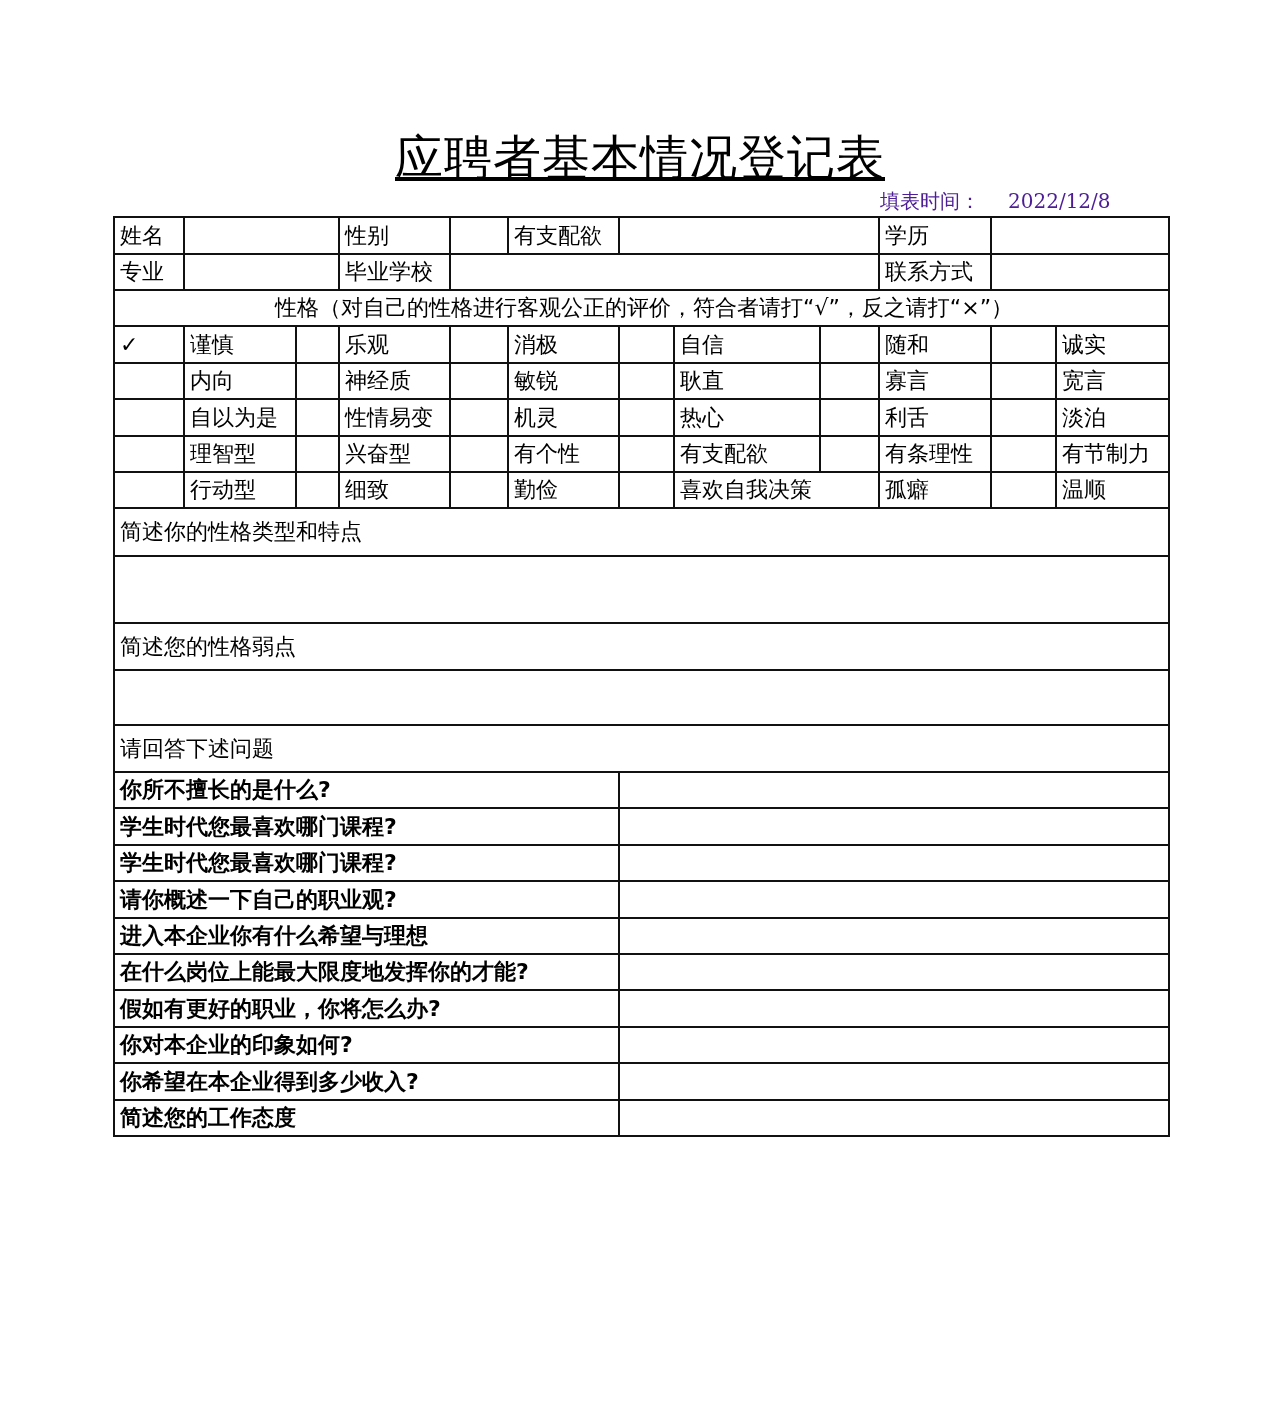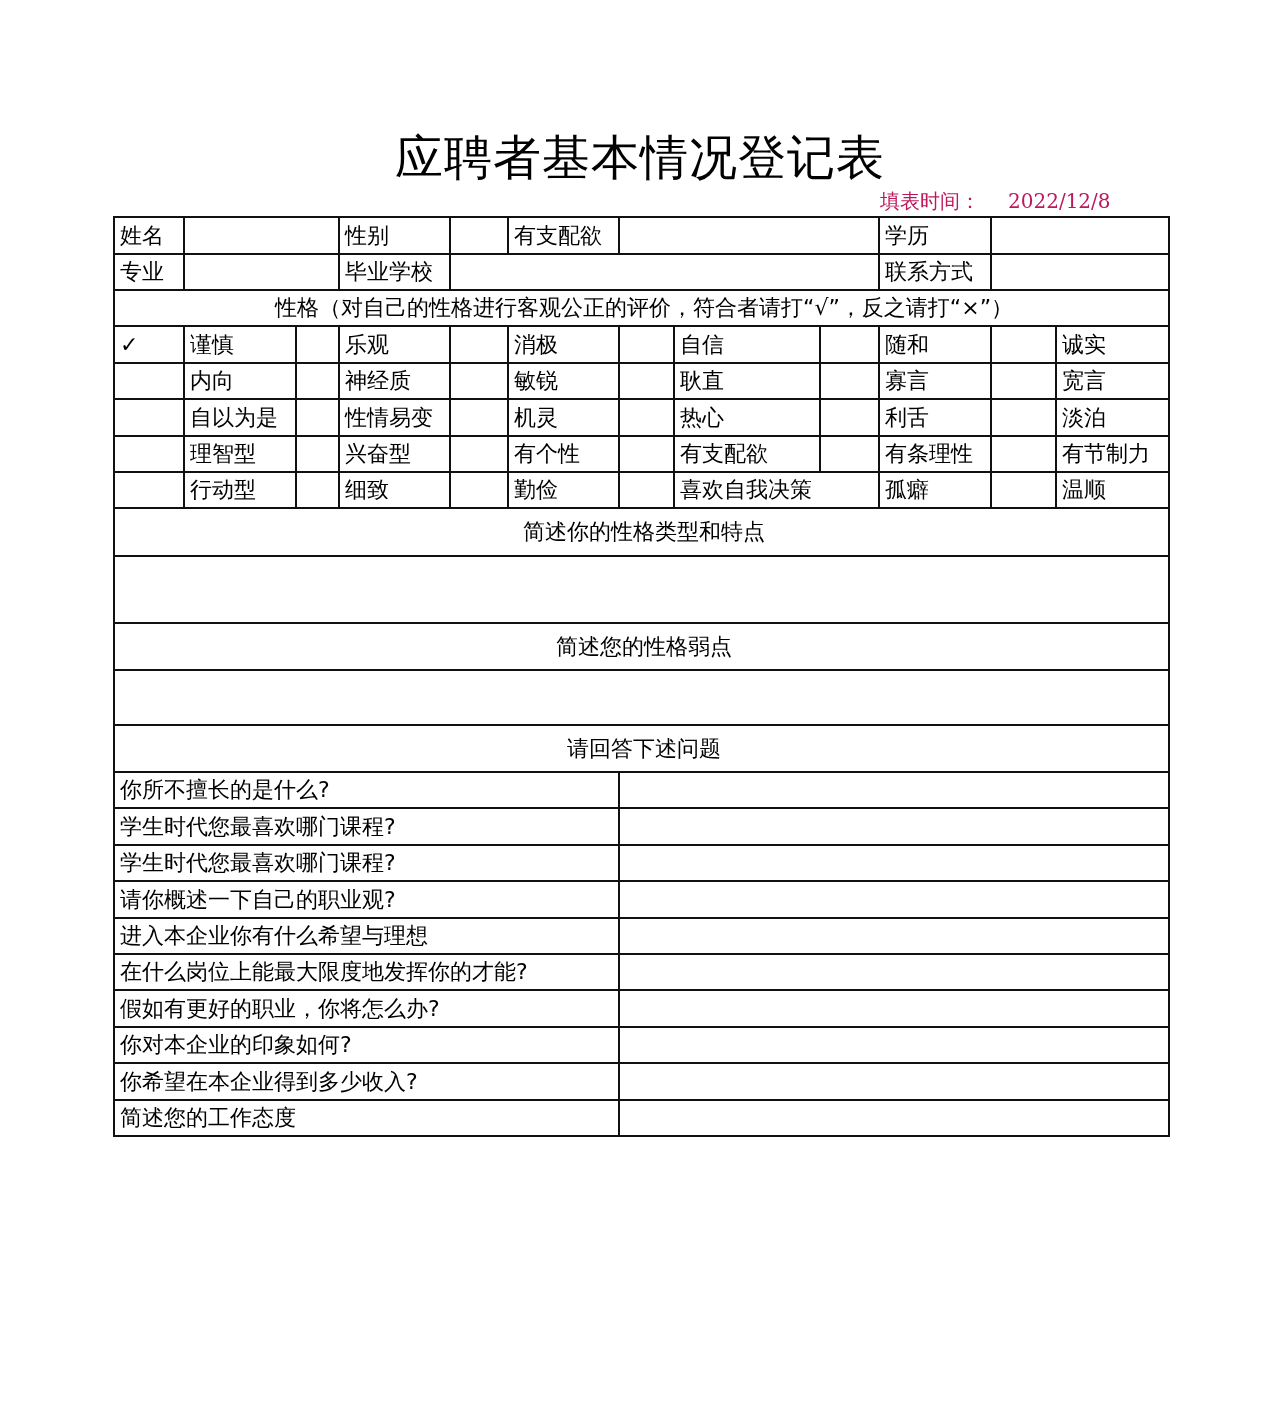--- a/index.html
+++ b/index.html
@@ -1,24 +1,24 @@
 <!DOCTYPE html>
 <html><head>
 <meta charset="utf-8">
 <style>
   html, body { margin:0; padding:0; background:#ffffff; }
   body { width:1280px; height:1402px; position:relative; font-family:"DejaVu Sans","Liberation Sans",sans-serif; color:#000; }
-  .title { position:absolute; left:0; width:1280px; top:126px; text-align:center; font-family:"DejaVu Serif","Liberation Serif",serif; font-size:48px; line-height:62px; letter-spacing:1px; }
-  .fill-date { position:absolute; top:188px; left:880px; font-family:"DejaVu Serif","Liberation Serif",serif; font-size:20px; line-height:26px; color:#be185d; }
+  .title { position:absolute; left:0; width:1280px; top:126px; text-align:center; font-family:"DejaVu Serif","Liberation Serif",serif; font-size:48px; line-height:62px; letter-spacing:1px;text-decoration:underline; }
+  .fill-date { position:absolute; top:188px; left:880px; font-family:"DejaVu Serif","Liberation Serif",serif; font-size:20px; line-height:26px; color:#4c1d95; }
   .fill-date .lbl { margin-right:28px; }
   table.form { position:absolute; left:113px; top:216px; border-collapse:collapse; table-layout:fixed; width:1055px; }
   table.form td { border:2px solid #111; padding:0 0 0 5px; font-size:22px; white-space:nowrap; overflow:visible; vertical-align:middle; line-height:24px; }
   td.center { text-align:center; padding:0; }
-  td.section { text-align:center; padding:0; font-size:27px; }
-  td.q { font-size:21px; }
+  td.section { padding:0; font-size:27px; }
+  td.q { font-size:21px;font-weight:bold; }
   .check { font-size:22px; }
 </style>
 </head>
 <body>
 
 <div class="title">应聘者基本情况登记表</div>
 <div class="fill-date">
   <span class="lbl">填表时间：</span><span>2022/12/8</span>
 </div>
 

